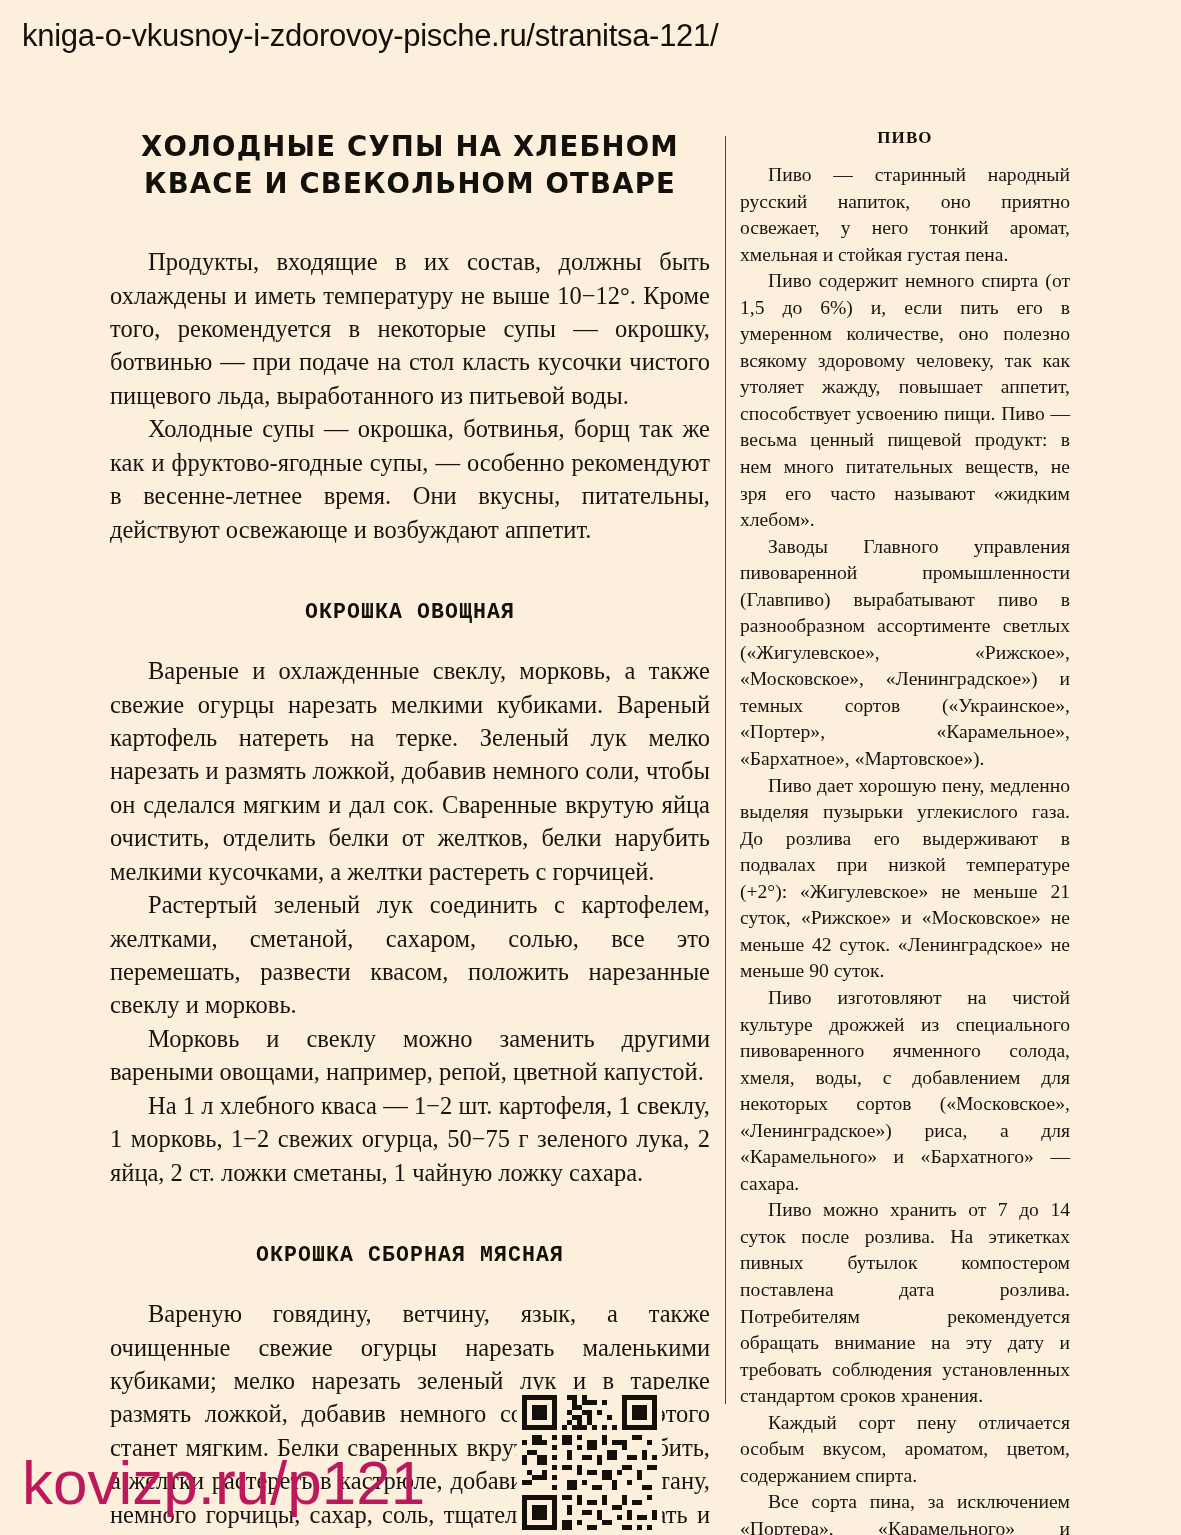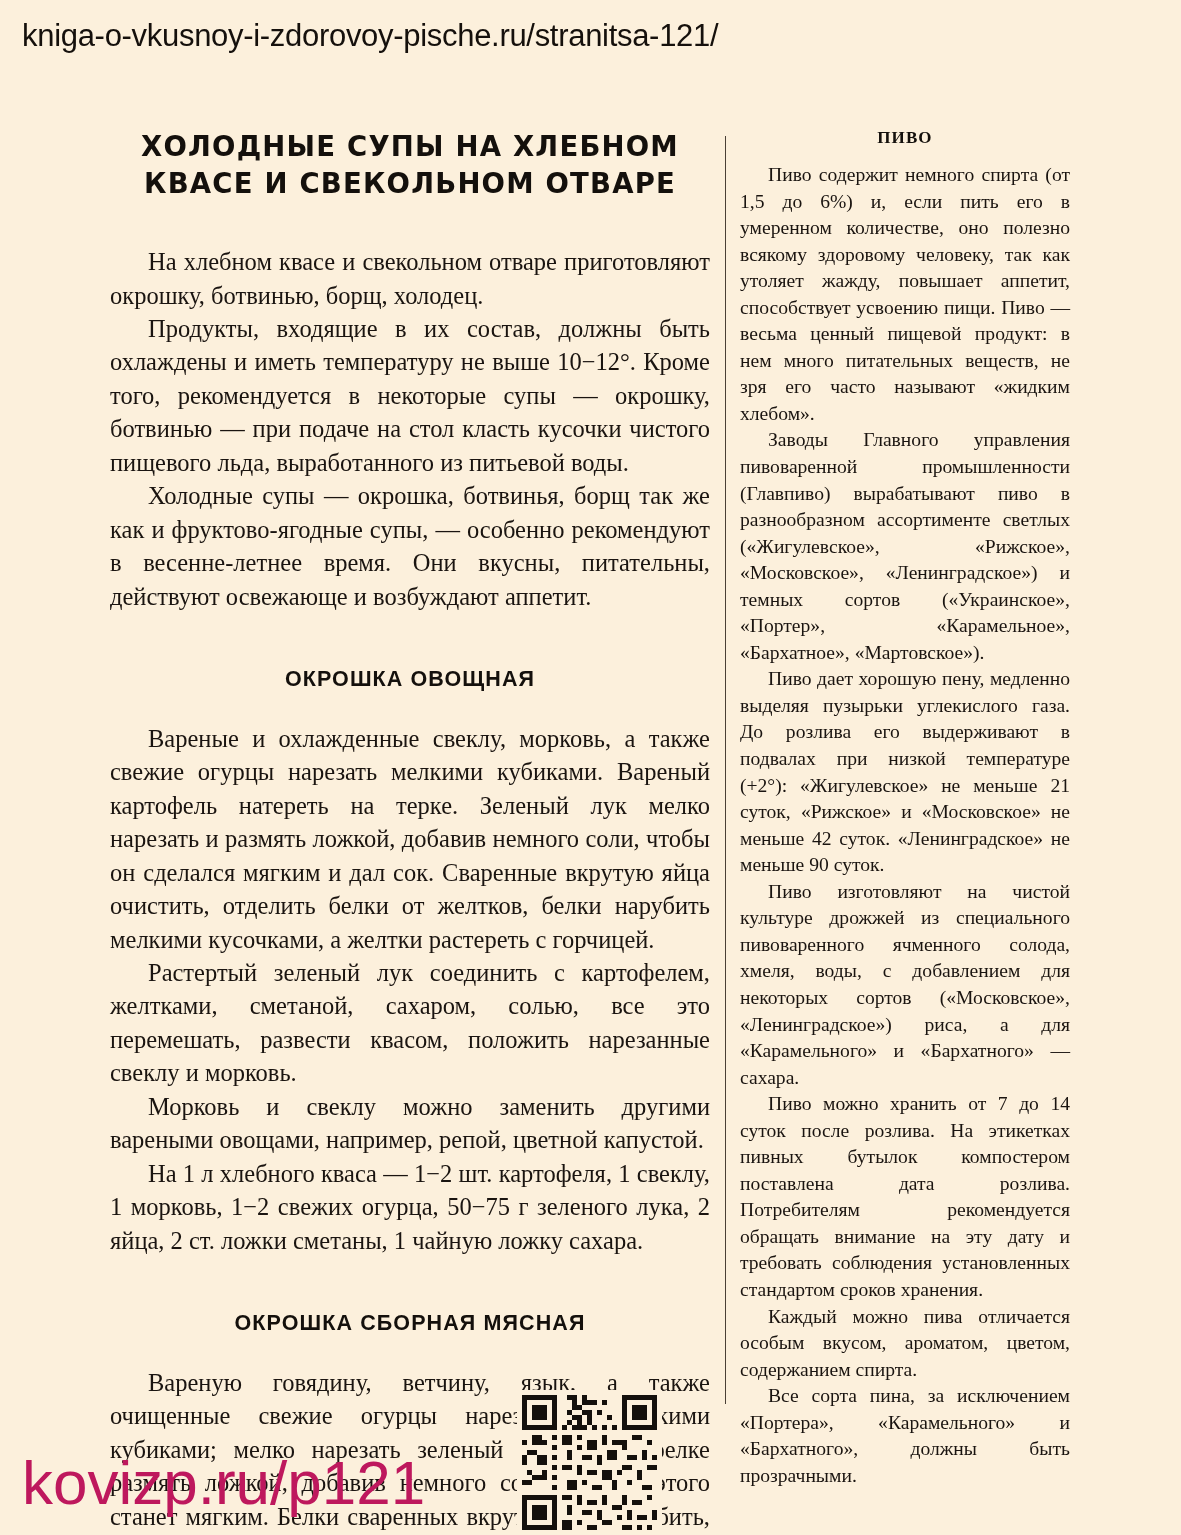--- a/index.html
+++ b/index.html
@@ -70,21 +70,21 @@
     font-family: "DejaVu Sans", "Liberation Sans", sans-serif;
     font-size: 27.5px;
     font-weight: bold;
     text-align: center;
     letter-spacing: 1.2px;
     line-height: 1.33;
     color: #14100c;
   }
   h2.section-title {
     margin: 0;
-    font-family: Liberation Sans, sans-serif;
+    font-family: Liberation Mono, monospace;
     font-size: 21.5px;
     font-weight: bold;
     text-align: center;
     letter-spacing: 1.1px;
     color: #14100c;
   }
   h2.col-title {
     margin: 0;
     font-family: Liberation Serif, serif;
     font-size: 17px;
@@ -150,21 +150,20 @@
 
     <div class="col-left">
 
       <h1 class="main-title">
         <span>ХОЛОДНЫЕ СУПЫ НА ХЛЕБНОМ</span><br>
         <span>КВАСЕ И СВЕКОЛЬНОМ ОТВАРЕ</span>
       </h1>
 
       <div class="spacer-l"></div>
 
-      <p>На хлебном квасе и свекольном отваре приготовляют окрошку, ботвинью, борщ, холодец.</p>
       <p>Продукты, входящие в их состав, должны быть охлаждены и иметь температуру не выше 10−12°. Кроме того, рекомендуется в некоторые супы — окрошку, ботвинью — при подаче на стол класть кусочки чистого пищевого льда, выработанного из питьевой воды.</p>
       <p>Холодные супы — окрошка, ботвинья, борщ так же как и фруктово-ягодные супы, — особенно рекомендуют в весенне-летнее время. Они вкусны, питательны, действуют освежающе и возбуждают аппетит.</p>
 
       <div class="spacer-xl"></div>
 
       <h2 class="section-title">ОКРОШКА ОВОЩНАЯ</h2>
 
       <div class="spacer-m"></div>
 
       <p>Вареные и охлажденные свеклу, морковь, а также свежие огурцы нарезать мелкими кубиками. Вареный картофель натереть на терке. Зеленый лук мелко нарезать и размять ложкой, добавив немного соли, чтобы он сделался мягким и дал сок. Сваренные вкрутую яйца очистить, отделить белки от желтков, белки нарубить мелкими кусочками, а желтки растереть с горчицей.</p>
@@ -183,26 +182,27 @@
     </div>
 
     <div class="col-divider"></div>
 
     <div class="col-right">
 
       <h2 class="col-title">ПИВО</h2>
 
       <div class="spacer-s"></div>
 
+      <p>Пиво — старинный народный русский напиток, оно приятно освежает, у него тонкий аромат, хмельная и стойкая густая пена.</p>
       <p>Пиво содержит немного спирта (от 1,5 до 6%) и, если пить его в умеренном количестве, оно полезно всякому здоровому человеку, так как утоляет жажду, повышает аппетит, способствует усвоению пищи. Пиво — весьма ценный пищевой продукт: в нем много питательных веществ, не зря его часто называют «жидким хлебом».</p>
       <p>Заводы Главного управления пивоваренной промышленности (Главпиво) вырабатывают пиво в разнообразном ассортименте светлых («Жигулевское», «Рижское», «Московское», «Ленинградское») и темных сортов («Украинское», «Портер», «Карамельное», «Бархатное», «Мартовское»).</p>
       <p>Пиво дает хорошую пену, медленно выделяя пузырьки углекислого газа. До розлива его выдерживают в подвалах при низкой температуре (+2°): «Жигулевское» не меньше 21 суток, «Рижское» и «Московское» не меньше 42 суток. «Ленинградское» не меньше 90 суток.</p>
       <p>Пиво изготовляют на чистой культуре дрожжей из специального пивоваренного ячменного солода, хмеля, воды, с добавлением для некоторых сортов («Московское», «Ленинградское») риса, а для «Карамельного» и «Бархатного» — сахара.</p>
       <p>Пиво можно хранить от 7 до 14 суток после розлива. На этикетках пивных бутылок компостером поставлена дата розлива. Потребителям рекомендуется обращать внимание на эту дату и требовать соблюдения установленных стандартом сроков хранения.</p>
-      <p>Каждый можно пива отличается особым вкусом, ароматом, цветом, содержанием спирта.</p>
+      <p>Каждый сорт пену отличается особым вкусом, ароматом, цветом, содержанием спирта.</p>
       <p>Все сорта пина, за исключением «Портера», «Карамельного» и «Бархатного», должны быть прозрачными.</p>
 
     </div>
 
   </div>
 
   <div class="qr-wrap">
     <svg width="145" height="145" viewBox="0 0 29 29" shape-rendering="crispEdges">
       <rect width="29" height="29" fill="#fcf0dc"></rect>
       <g fill="#14100c">

